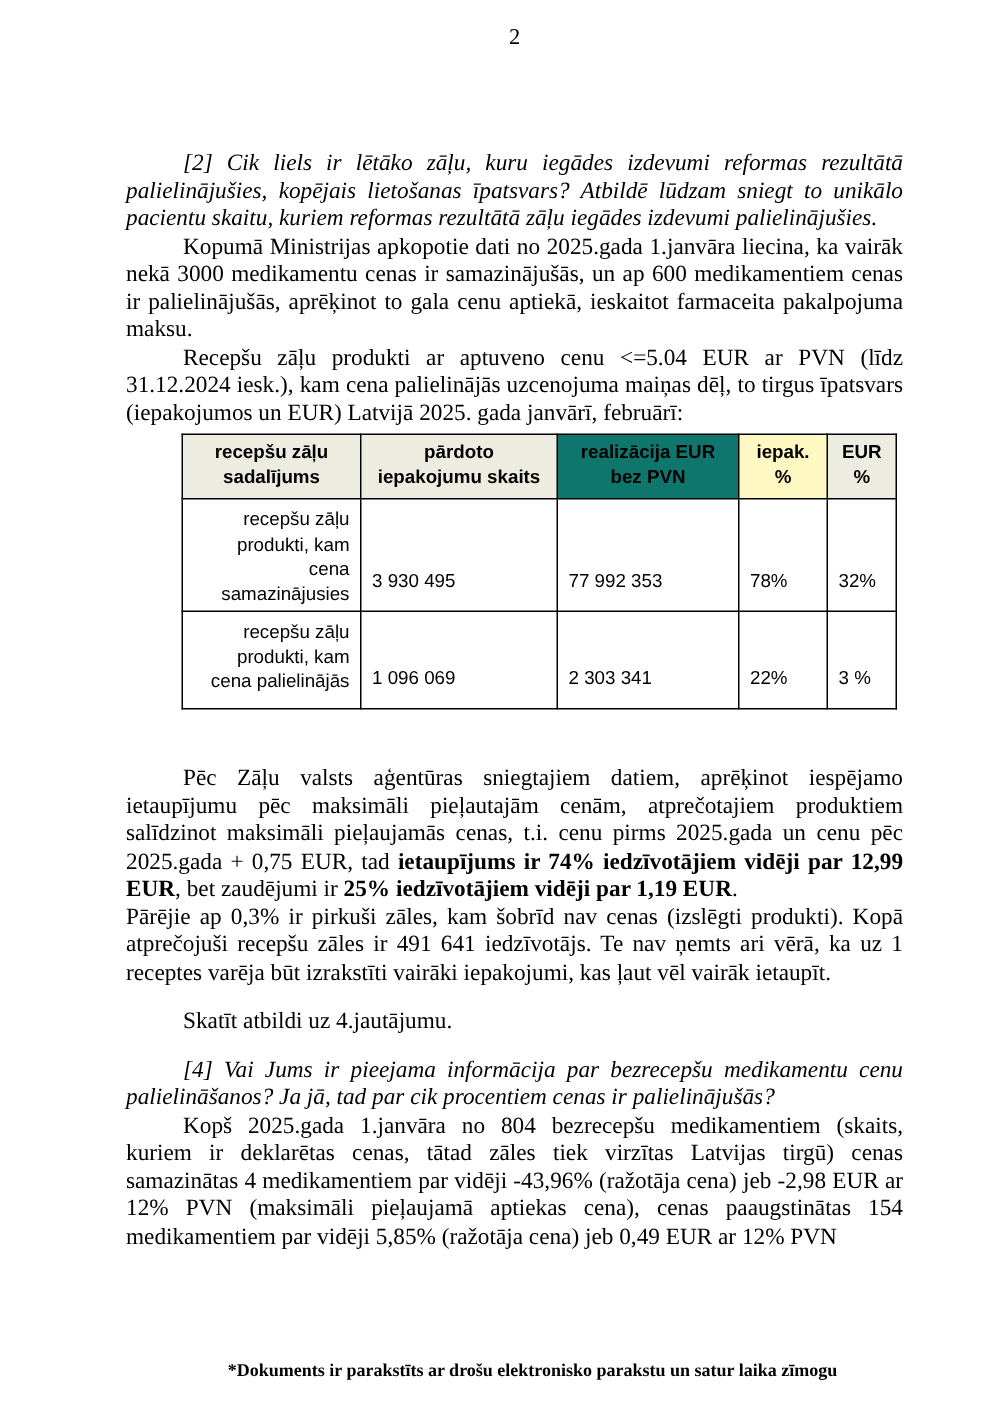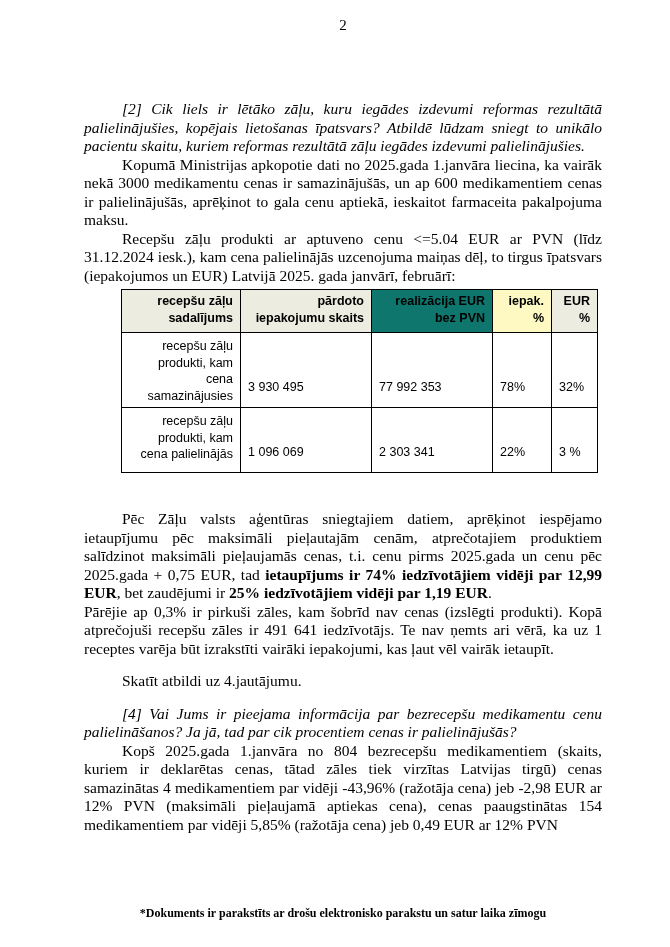--- a/index.html
+++ b/index.html
@@ -17,32 +17,32 @@
   p.indent{text-indent:38px;}
   p.qitalic{font-style:italic;}
   b{font-weight:bold;}
   table{
     border-collapse:collapse;margin-left:37px;margin-top:4px;
     font-family:"Liberation Sans", sans-serif;font-size:12.5px;line-height:16.5px;
     table-layout:fixed;
   }
   th,td{border:1.6px solid #000;padding:3px 7px;overflow:hidden;}
   th{
-    background:#edece1;font-weight:bold;text-align:right;vertical-align:bottom;
+    background:#edece1;font-weight:bold;text-align:center;vertical-align:bottom;
     height:42px;padding-bottom:6px;box-sizing:border-box;
   }
   td{height:65px;box-sizing:border-box;}
   td.cell-label{vertical-align:top;padding-top:5px;text-align:right;}
   td.cell-num{vertical-align:bottom;padding-bottom:12px;}
   .col1{width:119px;} .col2{width:131px;} .col3{width:121px;}
   .col4{width:59px;}  .col5{width:46px;}
   .after-table{margin-top:37px;}
   .gap-line{height:14px;}
   .footer{
-    position:absolute;left:84px;width:518px;bottom:26px;
+    position:absolute;left:96px;width:518px;bottom:26px;
     text-align:center;font-size:12px;font-weight:bold;
   }
 </style>
 </head>
 <body>
 
 <div class="page">
   <div class="content">
 
     <div class="page-number">2</div>

